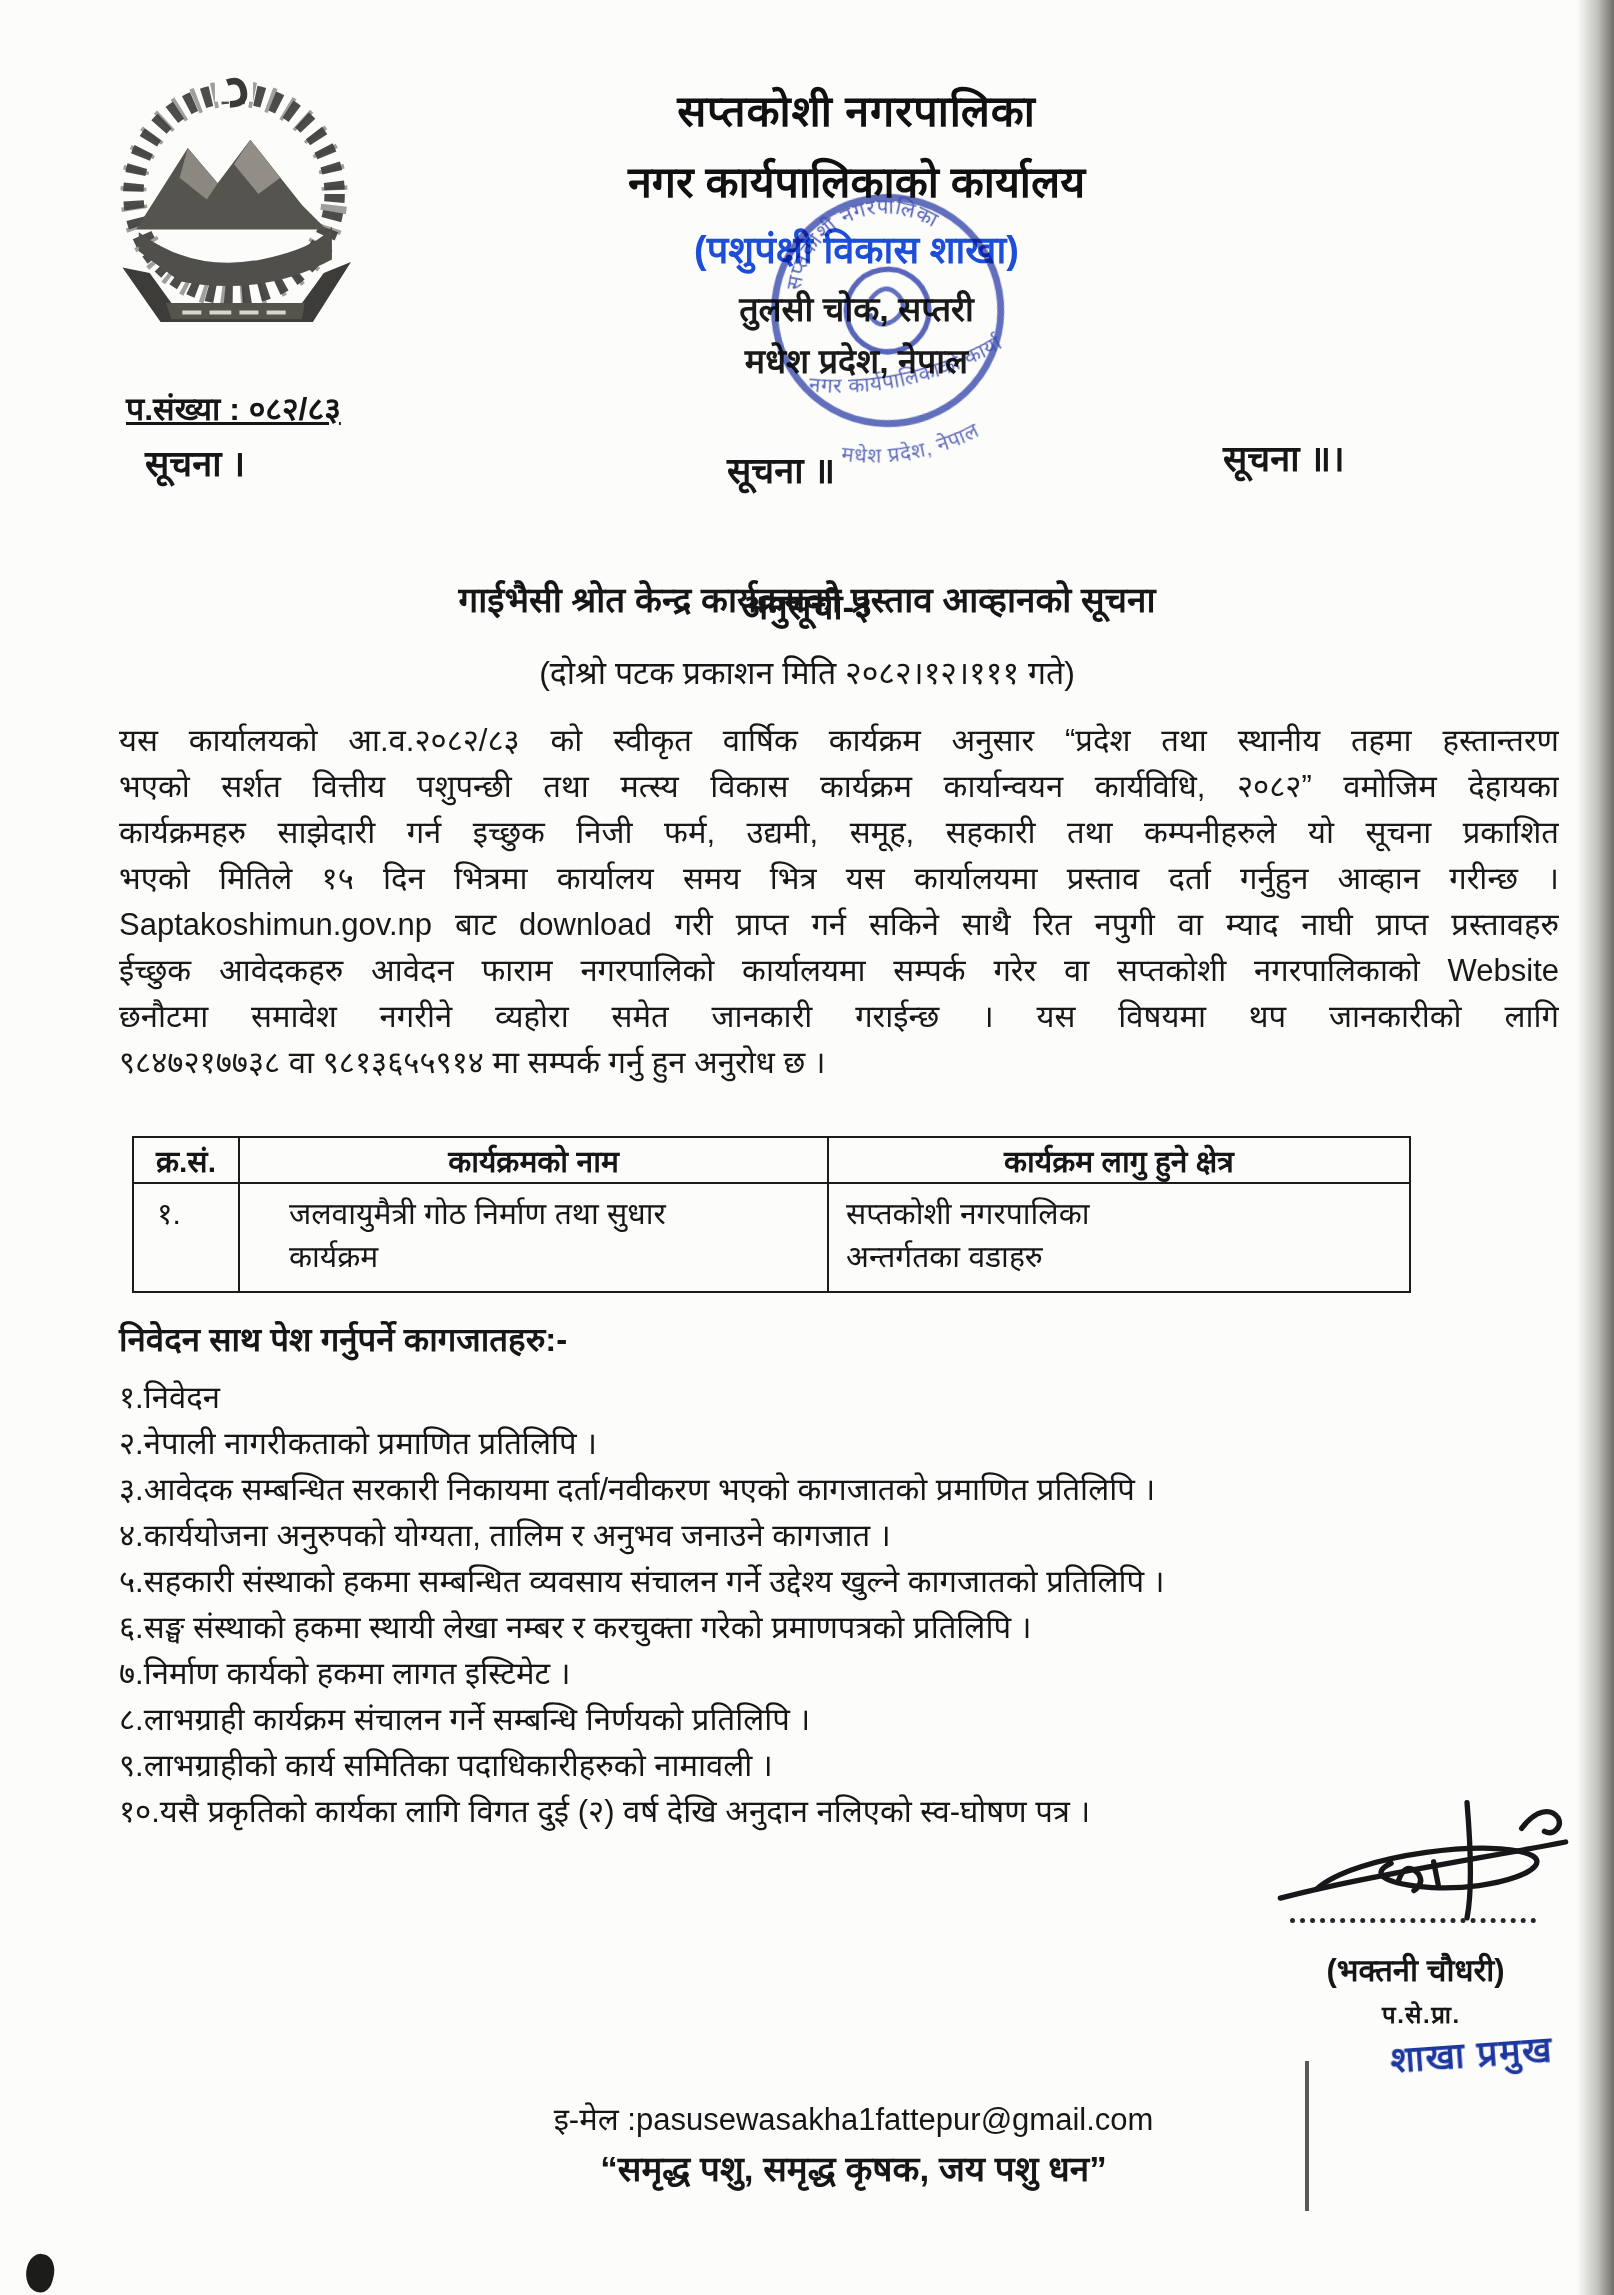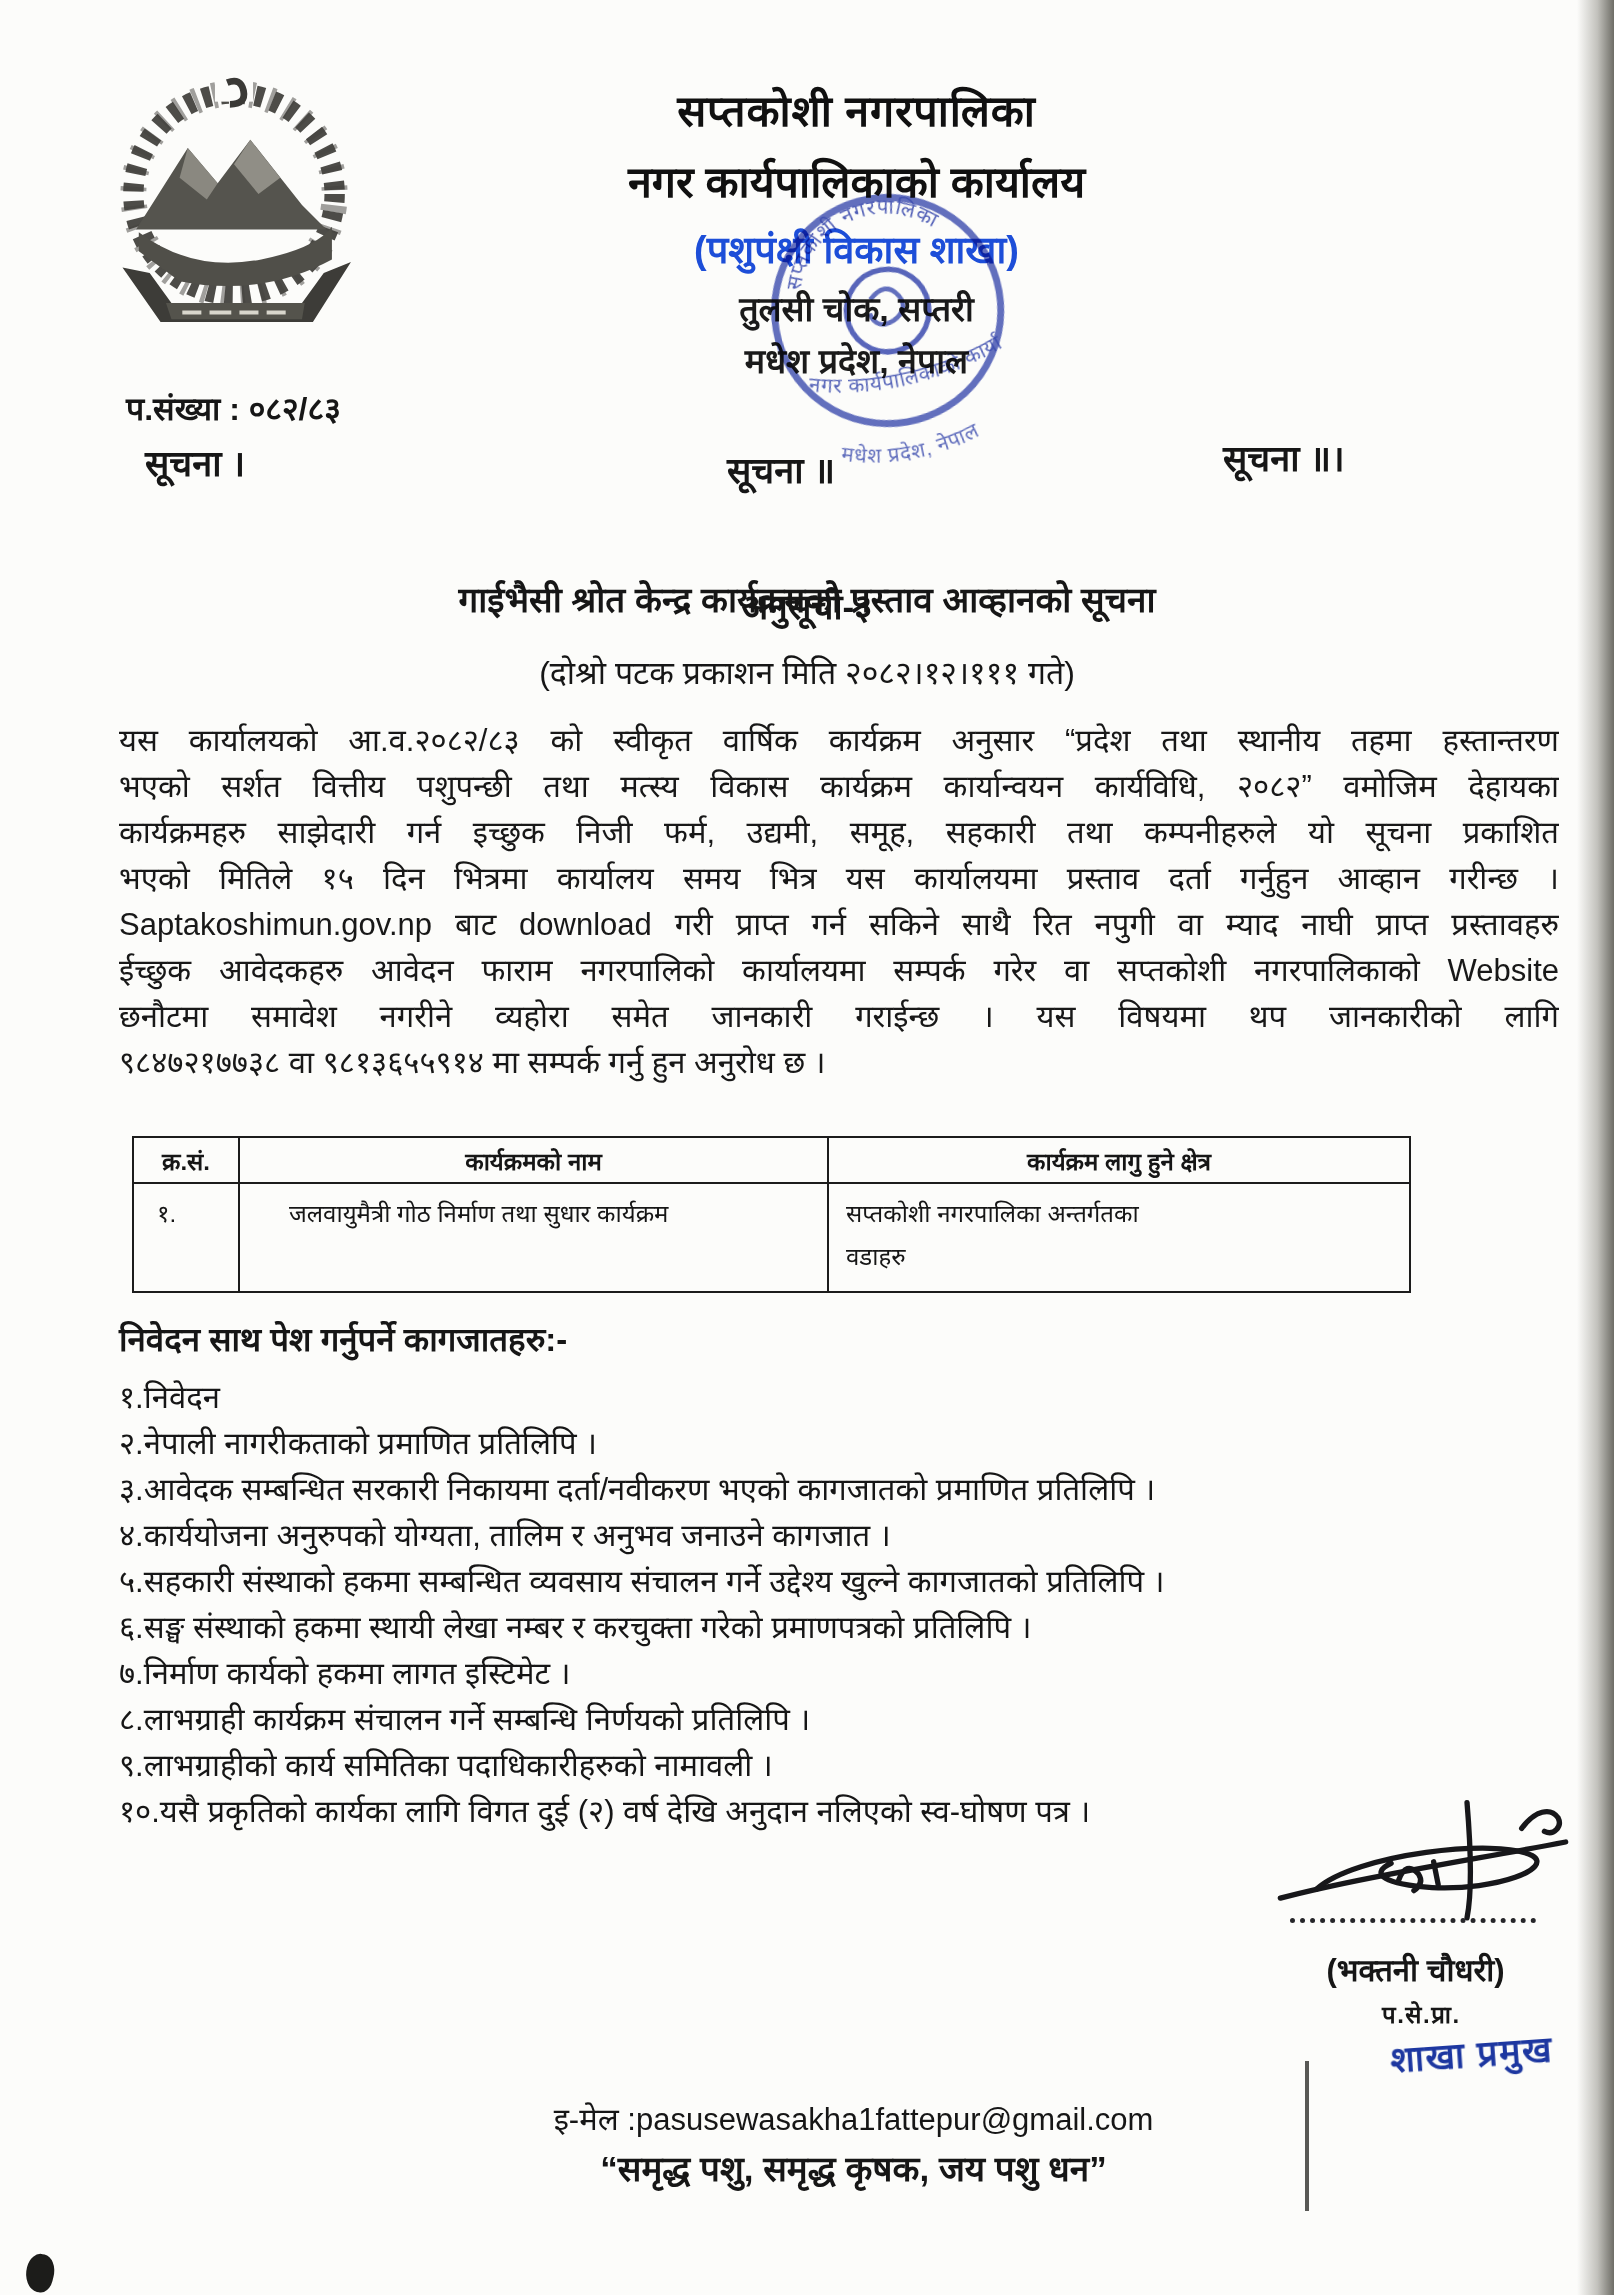--- a/index.html
+++ b/index.html
@@ -21,21 +21,21 @@
 
   .logo{left:98px; top:69px; width:272px; height:272px;}
 
   .stamp{
     left:728px; top:181px; width:338px; height:321px;
     transform:rotate(-10deg);
     mix-blend-mode:multiply; filter:blur(0.3px); opacity:0.92;
   }
 
   
-  .letter-no{left:126px; top:386px; font-size:32px; font-weight:700;}
+  .letter-no{left:126px; top:386px; font-size:32px; font-weight:700;text-decoration:underline;}
   .notice-1{left:126px; top:438px; font-size:36px; font-weight:700;margin-left:19px;}
   .notice-2{left:727px; top:445px; font-size:36px; font-weight:700;}
   .notice-3{left:1223px; top:433px; font-size:36px; font-weight:700;}
 
   
   .t-center{left:0; width:1614px; text-align:center;}
   .title-annex{top:534px; font-size:35px; font-weight:700;margin-top:48px;}
   .title-heading{top:575px; font-size:35px; font-weight:700;}
   .title-sub{top:621px; font-size:32px; font-weight:400;margin-top:29px;}
 
@@ -43,21 +43,21 @@
   .body-block{left:119px; top:718px; width:1440px;}
   .bline{
     height:46px; line-height:46px; font-size:31px; font-weight:500;
     white-space:nowrap; overflow:hidden; color:#181818;
   }
   .bline.j{text-align:justify; text-align-last:justify;}
   .bline.l{text-align:left;}
 
   
   .tbl{left:132px; top:1136px; border-collapse:collapse; table-layout:fixed; width:1276px;}
-  .tbl th,.tbl td{border:2.3px solid #1c1c1c; font-size:24px;}
+  .tbl th,.tbl td{border:2.3px solid #1c1c1c; font-size:30px;}
   .tbl th{height:44px; font-weight:700; text-align:center; padding:0;}
   .tbl td{height:98px; vertical-align:top; padding-top:7.7px; line-height:43px; font-weight:500;}
   .td-sn{padding-left:23px;}
   .td-prog{padding-left:49px; padding-right:130px;}
   .td-area{padding-left:17px; padding-right:253px;}
 
   
   .docs{left:119px; top:1316px; width:1461px;}
   .doc-head{font-size:33px; font-weight:700; margin-bottom:13.8px;}
   .doc-item{font-size:31px; font-weight:500; line-height:46px; white-space:nowrap;}

